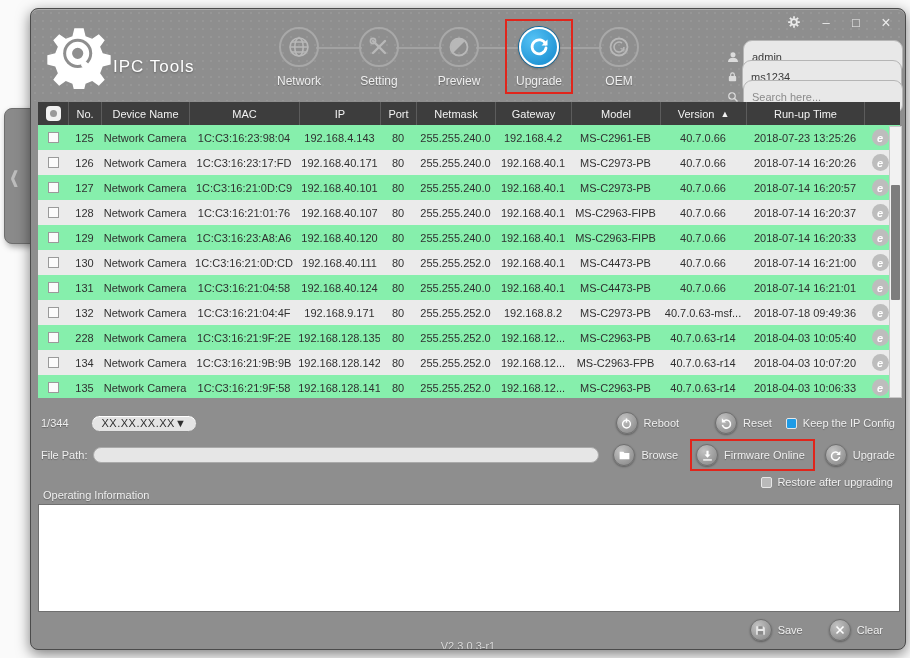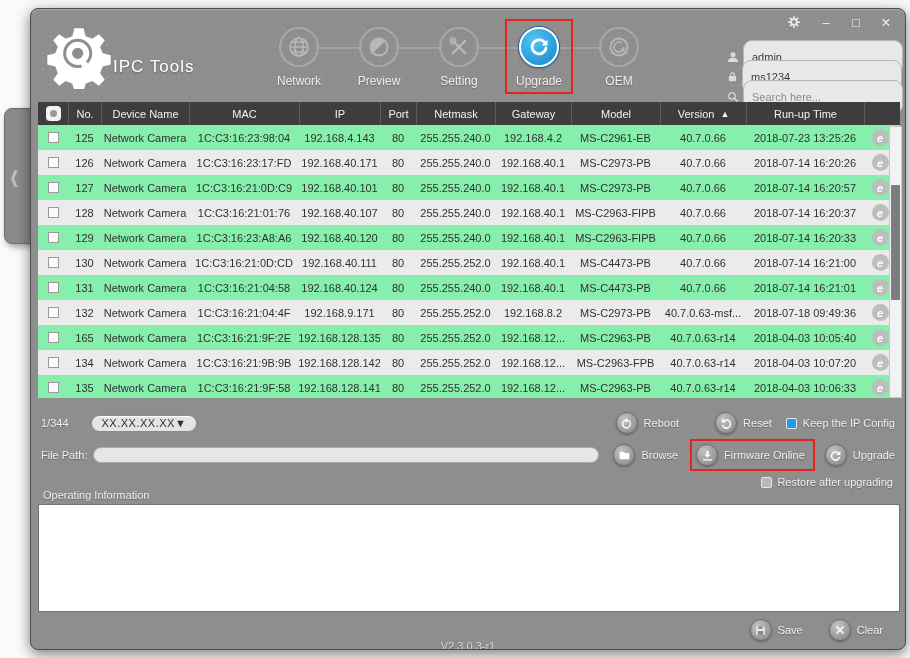--- a/index.html
+++ b/index.html
@@ -173,38 +173,38 @@
                 <ellipse cx="12" cy="12" rx="4.2" ry="9"></ellipse>
               <path d="M3 12h18M4.6 7h14.8M4.6 17h14.8"></path>
             </svg>
           </div>
           <div class="nav-label">Network</div>
         </div>
 
         <div class="nav-item">
           <div class="nav-circle">
             <svg width="24" height="24" viewBox="0 0 24 24">
-              <circle cx="12" cy="12" r="8.5" fill="none" stroke="#b8b8b8" stroke-width="1.8"></circle>
-              <path d="M6 18A8.5 8.5 0 0 1 18 6z" fill="#b8b8b8"></path>
-            </svg>
-          </div>
-          <div class="nav-label">Preview</div>
-        </div>
-
-        <div class="nav-item">
-          <div class="nav-circle">
-            <svg width="24" height="24" viewBox="0 0 24 24">
               <g stroke="#b8b8b8" stroke-width="2.4" stroke-linecap="round">
                 <path d="M6 6l12 12"></path>
                   <path d="M18 6L6 18"></path>
               </g>
               <circle cx="6" cy="6" r="2.6" fill="none" stroke="#b8b8b8" stroke-width="1.6"></circle>
             </svg>
           </div>
           <div class="nav-label">Setting</div>
+        </div>
+
+        <div class="nav-item">
+          <div class="nav-circle">
+            <svg width="24" height="24" viewBox="0 0 24 24">
+              <circle cx="12" cy="12" r="8.5" fill="none" stroke="#b8b8b8" stroke-width="1.8"></circle>
+              <path d="M6 18A8.5 8.5 0 0 1 18 6z" fill="#b8b8b8"></path>
+            </svg>
+          </div>
+          <div class="nav-label">Preview</div>
         </div>
 
         <div class="nav-item active">
           <div class="red-frame"></div>
           <div class="nav-circle">
             <svg width="24" height="24" viewBox="0 0 24 24">
               <path d="M18.5 9A7 7 0 1 0 19 13" fill="none" stroke="#fff" stroke-width="2.8" stroke-linecap="round"></path>
               <path d="M20.5 4.5v6h-6z" fill="#fff"></path>
             </svg>
           </div>
@@ -428,21 +428,21 @@
         <div class="td c-runup">2018-07-18 09:49:36</div>
         <div class="td c-action">
               <span class="e-icon">e</span>
             </div>
       </div>
 
       <div class="tr">
         <div class="td c-check">
               <span class="rowcheck"></span>
             </div>
-        <div class="td c-no">165</div>
+        <div class="td c-no">228</div>
         <div class="td c-name">Network Camera</div>
         <div class="td c-mac">1C:C3:16:21:9F:2E</div>
         <div class="td c-ip">192.168.128.135</div>
         <div class="td c-port">80</div>
         <div class="td c-netmask">255.255.252.0</div>
         <div class="td c-gateway">192.168.12...</div>
         <div class="td c-model">MS-C2963-PB</div>
         <div class="td c-version">40.7.0.63-r14</div>
         <div class="td c-runup">2018-04-03 10:05:40</div>
         <div class="td c-action">

